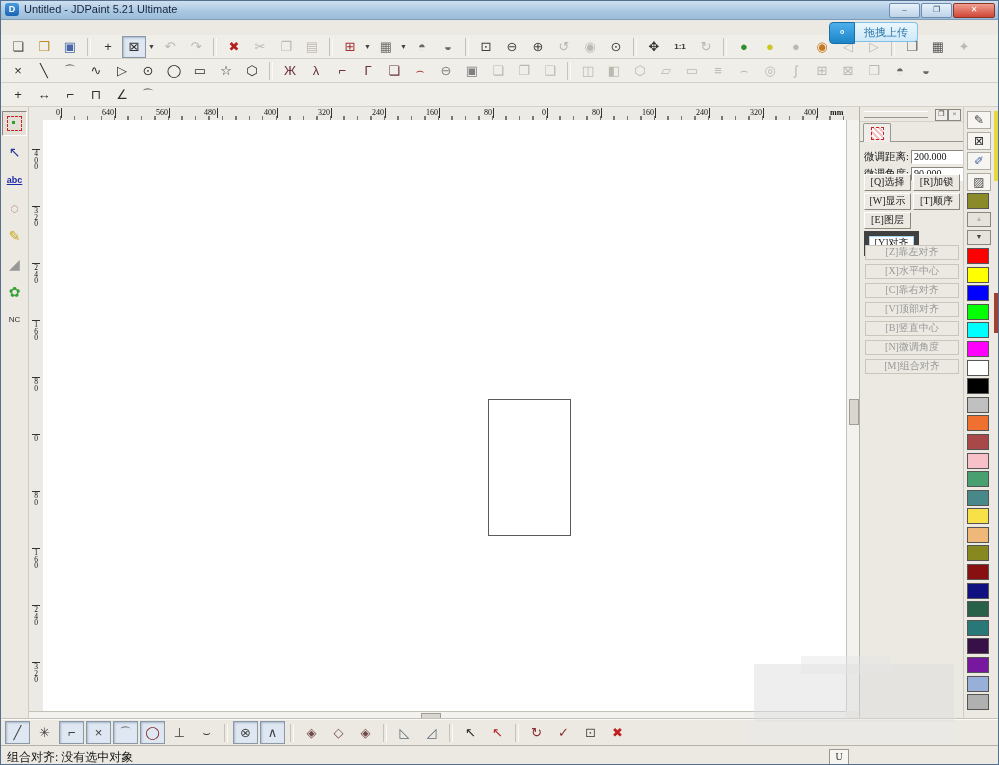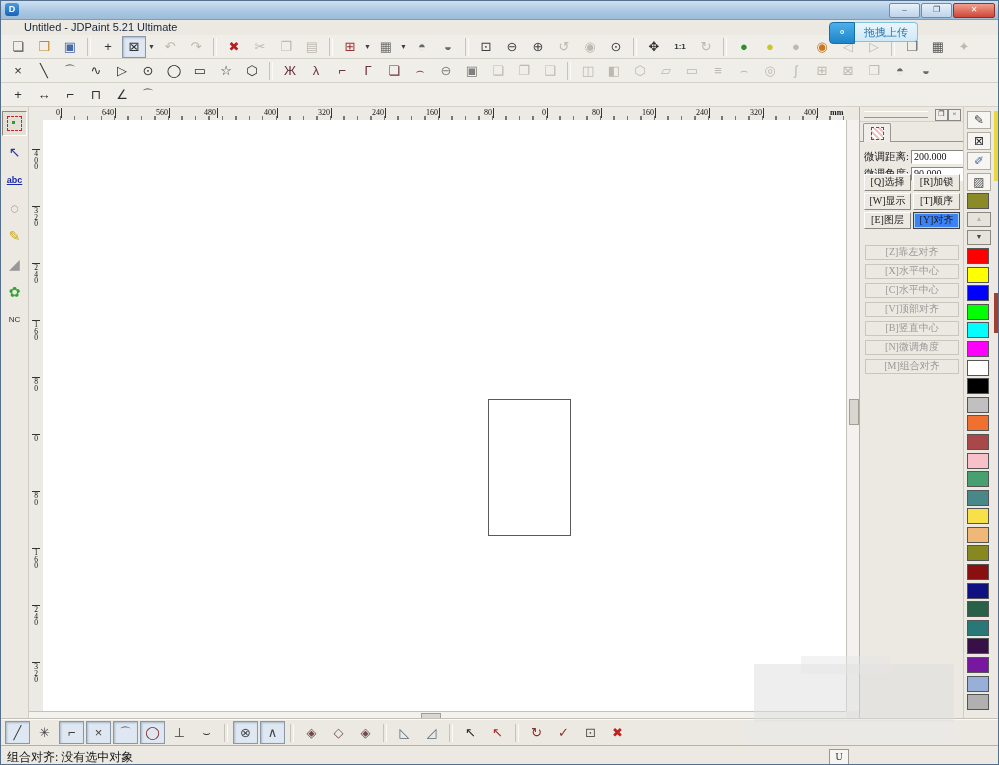--- a/index.html
+++ b/index.html
@@ -4,21 +4,21 @@
 <style>
   html,body{margin:0;padding:0;background:#888;}
   #app{position:relative;width:999px;height:765px;background:#ece9e2;overflow:hidden;
        font-family:"Liberation Sans","DejaVu Sans",sans-serif;border:1px solid #54708e;box-sizing:border-box;}
   
   .titlebar{position:absolute;left:0;top:0;width:100%;height:18px;
     background:linear-gradient(#cfe0f0,#a8c6e2 60%,#9cbcd8);border-bottom:1px solid #7d9cba;}
   .appicon{position:absolute;left:4px;top:2px;width:14px;height:13px;border-radius:3px;
     background:linear-gradient(#4b9be0,#1b63b4);color:#fff;font-size:9px;font-weight:bold;
     text-align:center;line-height:13px;}
-  .apptitle{position:absolute;left:23px;top:20px;font-size:11px;color:#16243a;}
+  .apptitle{position:absolute;left:23px;top:2px;font-size:11px;color:#16243a;}
   .winbtns{position:absolute;right:3px;top:2px;display:flex;gap:1px;}
   .winbtn{width:29px;height:13px;border:1px solid #6e8cae;border-radius:2px;font-size:8px;line-height:12px;
     text-align:center;color:#274a6b;background:linear-gradient(#e8f1fa,#bed3e8);}
   .winbtn.close{width:40px;background:linear-gradient(#f0a090,#cf4636);color:#fff;border-color:#8c3328;}
   
   .menubar{position:absolute;left:0;top:18px;width:100%;height:16px;display:flex;align-items:center;
     background:linear-gradient(#eef3f9,#d9e3ef);border-bottom:1px solid #c2cbd6;
     font-family:"Liberation Serif","DejaVu Serif",serif;}
   .menu-item{font-size:12px;color:#1c1c1c;padding:0 8px;line-height:16px;}
   
@@ -81,21 +81,21 @@
   .tabic{width:11px;height:11px;border:1px dashed #cc2222;background:
      repeating-linear-gradient(45deg,#f4c0c0 0 2px,#fff 2px 4px);}
   .fieldrow{position:absolute;left:4px;width:96px;height:15px;font-size:10.5px;color:#1a1a1a;display:flex;align-items:center;}
   .fieldrow .flabel{flex:none;}
   .finput{margin-left:2px;width:50px;height:12px;background:#fff;border:1px solid #8a877f;
     border-right-color:#fff;border-bottom-color:#fff;font-size:10px;padding:0 2px;color:#111;
     font-family:"Liberation Serif","DejaVu Serif",serif;}
   .btngrid{position:absolute;left:3px;top:66px;width:100px;display:flex;flex-wrap:wrap;}
   .pbtn{width:45px;height:15px;margin:1px;background:#ece9e2;font-size:10px;color:#1a1a1a;
     text-align:center;line-height:14px;border:1px solid #8a877f;border-top-color:#fff;border-left-color:#fff;}
-  .pbtn.on{border:1px solid #404040;background:#3b82f6;box-shadow:0 0 0 1px #a8d4f0 inset;}
+  .pbtn.on{border:5px solid #404040;background:#ffffff;box-shadow:0 0 0 1px #a8d4f0 inset;}
   .alignlist{position:absolute;left:5px;top:138px;width:94px;}
   .abtn{width:92px;height:13px;margin-bottom:4px;background:#ece9e2;border:1px solid #c9c6be;
     font-size:10px;color:#999;text-align:center;line-height:12px;}
   
   .colorbar{position:absolute;left:962px;top:106px;width:37px;height:612px;background:#ece9e2;
     border-left:1px solid #cfccc4;padding-top:4px;box-sizing:border-box;}
   .cbcell{width:22px;height:16px;margin:0 0 2.6px 3px;display:flex;align-items:center;justify-content:center;
     font-size:12px;background:#f6f5f2;border:1px solid #b0ada5;}
   .cbarrow{width:22px;height:13px;margin:0 0 3px 3px;text-align:center;font-size:7px;line-height:12px;
     border:1px solid #8a877f;background:#e6e3dc;color:#444;}
@@ -484,21 +484,21 @@
         <div class="pbtn">[Q]选择</div>
         <div class="pbtn">[R]加锁</div>
         <div class="pbtn">[W]显示</div>
         <div class="pbtn">[T]顺序</div>
         <div class="pbtn">[E]图层</div>
         <div class="pbtn on">[Y]对齐</div>
       </div>
     <div class="alignlist" id="alignlist">
         <div class="abtn">[Z]靠左对齐</div>
         <div class="abtn">[X]水平中心</div>
-        <div class="abtn">[C]水平中心</div>
+        <div class="abtn">[C]靠右对齐</div>
         <div class="abtn">[V]顶部对齐</div>
         <div class="abtn">[B]竖直中心</div>
         <div class="abtn">[N]微调角度</div>
         <div class="abtn">[M]组合对齐</div>
       </div>
   </div>
 
   <div class="colorbar" id="colorbar">
       <div class="cbcell" style="color: rgb(64, 64, 64);">✎</div>
       <div class="cbcell" style="color: rgb(48, 48, 48);">⊠</div>

